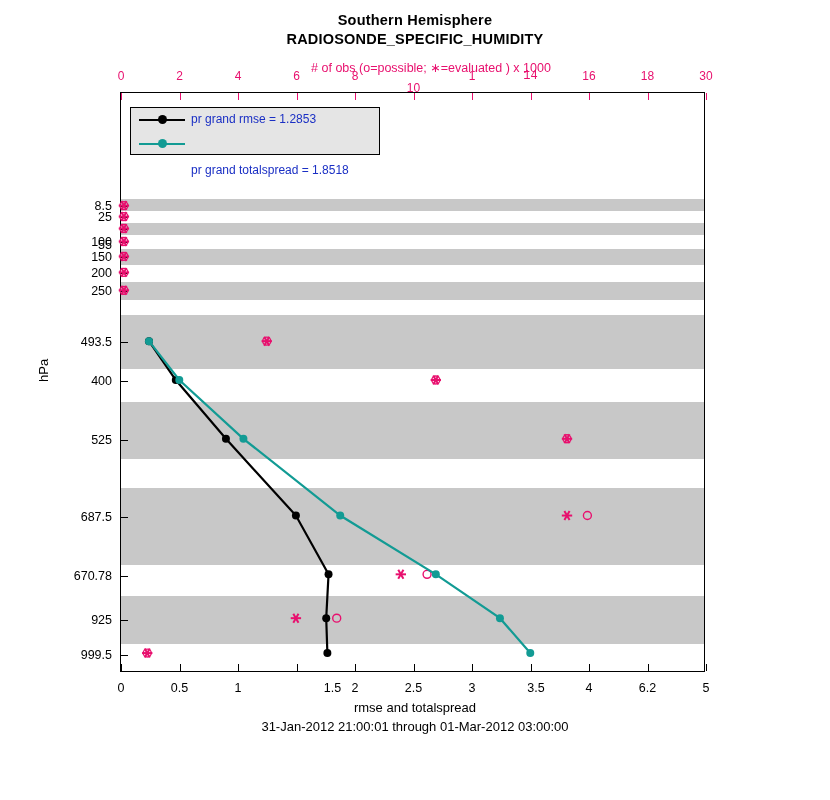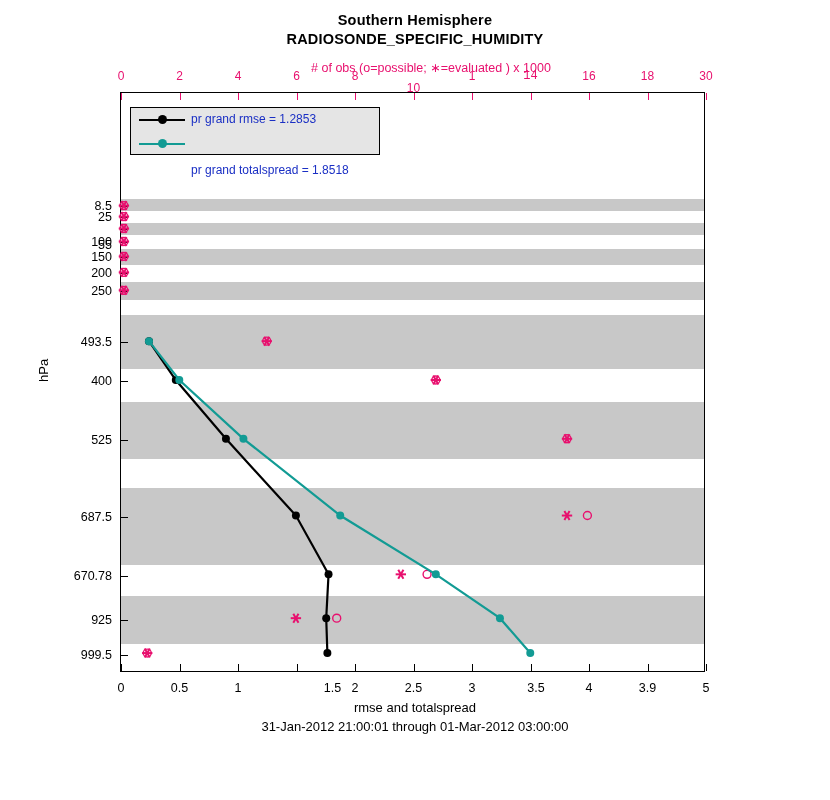--- a/index.html
+++ b/index.html
@@ -267,21 +267,21 @@
         <div class="bot-tick-label" style="left: 234px;">2</div>
         <div class="bot-tick" style="left: 292.5px;"></div>
         <div class="bot-tick-label" style="left: 292.5px;">2.5</div>
         <div class="bot-tick" style="left: 351px;"></div>
         <div class="bot-tick-label" style="left: 351px;">3</div>
         <div class="bot-tick" style="left: 409.5px;"></div>
         <div class="bot-tick-label" style="left: 415px;">3.5</div>
         <div class="bot-tick" style="left: 468px;"></div>
         <div class="bot-tick-label" style="left: 468px;">4</div>
         <div class="bot-tick" style="left: 526.5px;"></div>
-        <div class="bot-tick-label" style="left: 526.5px;">3.9</div>
+        <div class="bot-tick-label" style="left: 526.5px;">6.2</div>
         <div class="bot-tick" style="left: 585px;"></div>
         <div class="bot-tick-label" style="left: 585px;">5</div>
         <div class="y-tick" style="top: 113px;"></div>
         <div class="y-tick-label" style="top: 113px;">8.5</div>
         <div class="y-tick" style="top: 124px;"></div>
         <div class="y-tick-label" style="top: 124px;">25</div>
         <div class="y-tick" style="top: 136px;"></div>
         <div class="y-tick-label" style="top: 152px;">55</div>
         <div class="y-tick" style="top: 149px;"></div>
         <div class="y-tick-label" style="top: 149px;">100</div>

